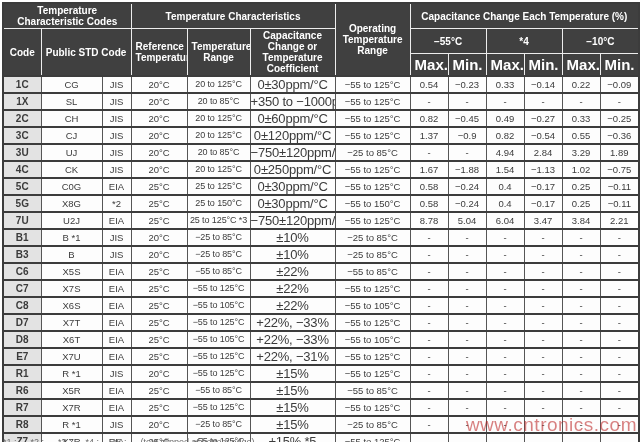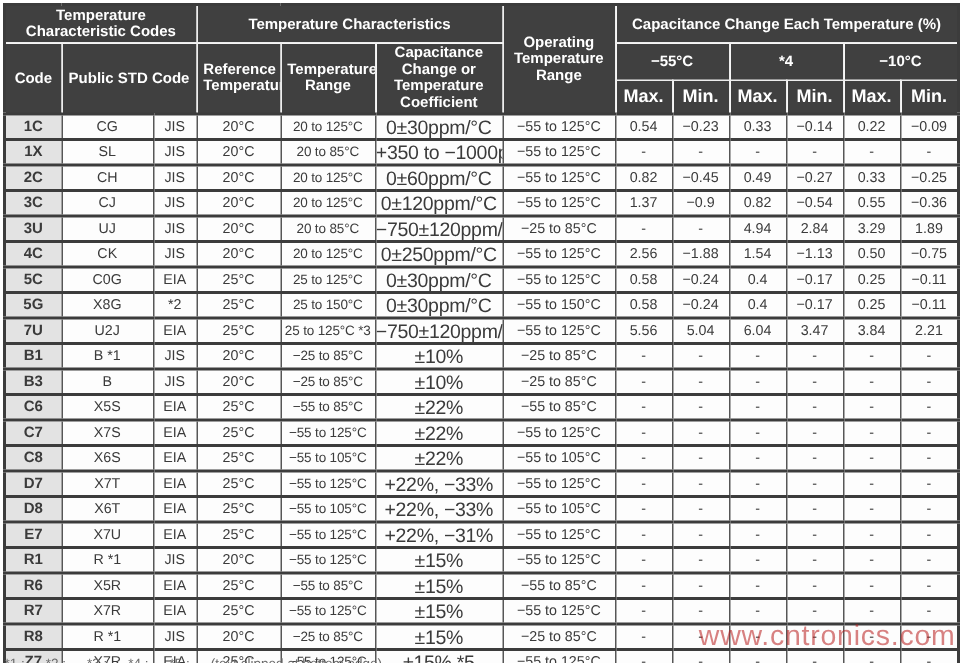--- a/index.html
+++ b/index.html
@@ -22,21 +22,21 @@
     font-size:10px;
     font-weight:700;
     line-height:11px;
     text-align:center;
     border:1px solid #ededed;
     padding:1px 4px;
     overflow:hidden;
   }
   thead tr.hrow-1 th{height:25px}
   thead tr.hrow-2 th{height:19px}
-  thead tr.hrow-3 th{height:17px;font-size:12px}
+  thead tr.hrow-3 th{height:17px;font-size:15px}
   th.nowrap{white-space:nowrap}
   td{
     font-size:9.5px;
     font-weight:400;
     color:#3b3b3b;
     background:#fdfdfd;
     text-align:center;
     height:17px;
     line-height:13px;
     white-space:nowrap;
@@ -196,25 +196,25 @@
         <td>1.89</td>
       </tr>
       <tr>
         <td class="code-cell">4C</td>
         <td>CK</td>
         <td>JIS</td>
         <td>20°C</td>
         <td>20 to 125°C</td>
         <td>0±250ppm/°C</td>
         <td>−55 to 125°C</td>
-        <td>2.56</td>
+        <td>1.67</td>
         <td>−1.88</td>
         <td>1.54</td>
         <td>−1.13</td>
-        <td>0.50</td>
+        <td>1.02</td>
         <td>−0.75</td>
       </tr>
       <tr>
         <td class="code-cell">5C</td>
         <td>C0G</td>
         <td>EIA</td>
         <td>25°C</td>
         <td>25 to 125°C</td>
         <td>0±30ppm/°C</td>
         <td>−55 to 125°C</td>
@@ -241,21 +241,21 @@
         <td>−0.11</td>
       </tr>
       <tr>
         <td class="code-cell">7U</td>
         <td>U2J</td>
         <td>EIA</td>
         <td>25°C</td>
         <td>25 to 125°C *3</td>
         <td>−750±120ppm/°C</td>
         <td>−55 to 125°C</td>
-        <td>5.56</td>
+        <td>8.78</td>
         <td>5.04</td>
         <td>6.04</td>
         <td>3.47</td>
         <td>3.84</td>
         <td>2.21</td>
       </tr>
       <tr>
         <td class="code-cell">B1</td>
         <td>B *1</td>
         <td>JIS</td>

